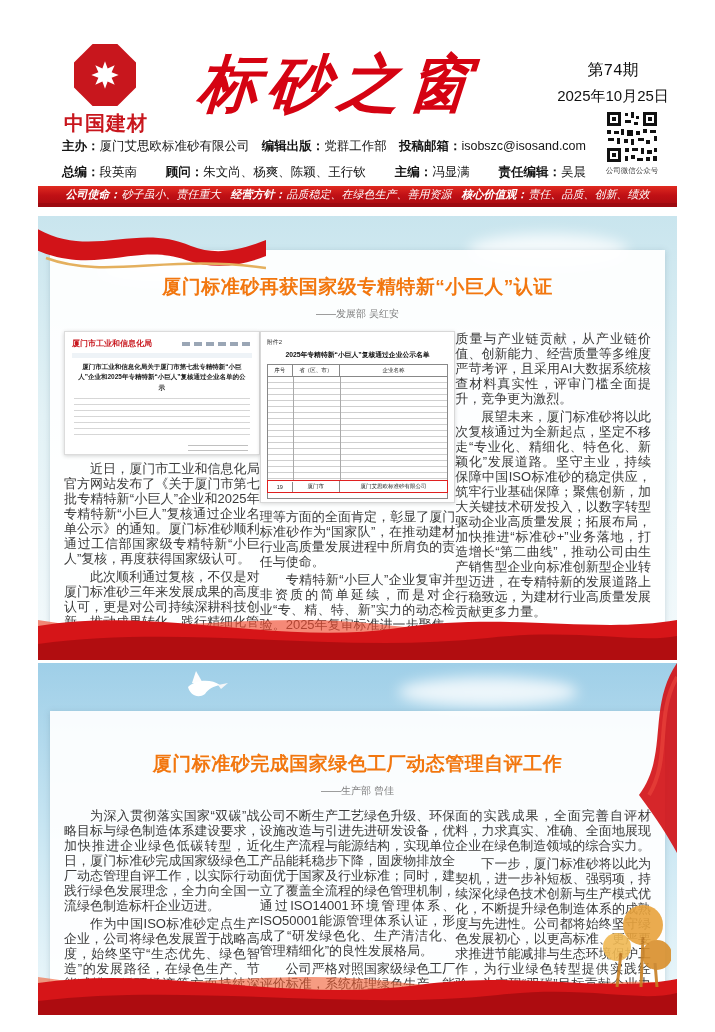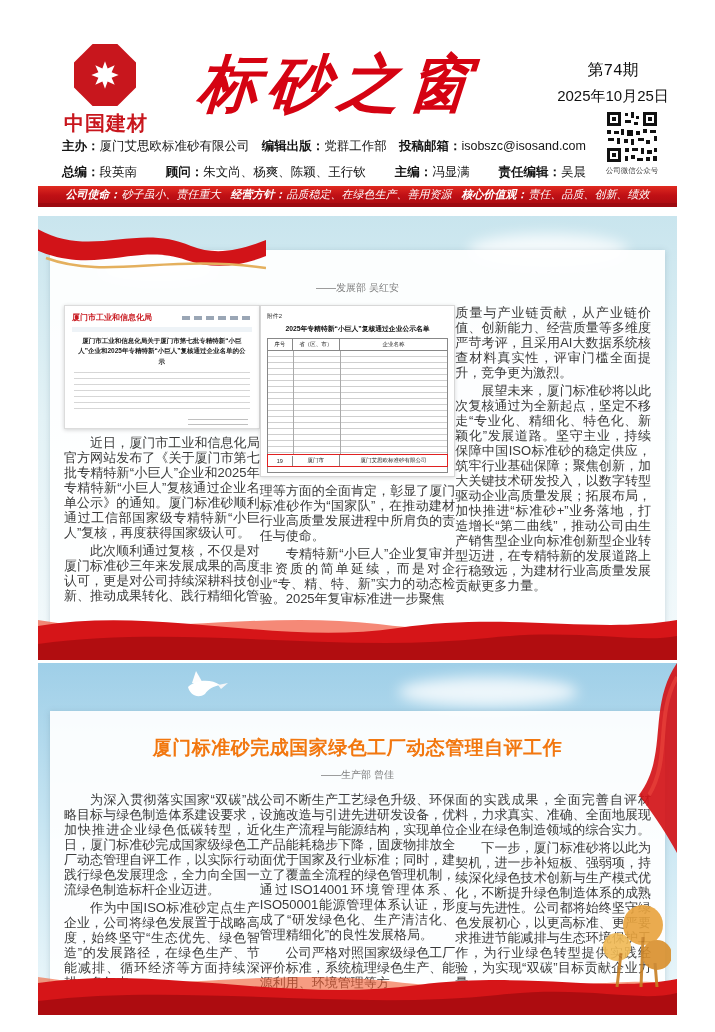--- a/index.html
+++ b/index.html
@@ -33,21 +33,21 @@
   .values-banner .seg { margin:0 5px; }
   .values-banner .seg b { font-weight:bold; margin-right:1px; }
 
   
   .section { position:absolute; left:38px; width:639px; overflow:hidden; }
   .section1 { top:216px; height:444px; background:linear-gradient(180deg,#c9e5ee 0%,#e3f2f6 45%,#f4fafc 100%); }
   .section2 { top:663px; height:352px; background:linear-gradient(180deg,#9fcfe8 0%,#cfe9f4 55%,#eef8fb 100%); }
   .cloud { position:absolute; background:rgba(255,255,255,.8); border-radius:50%; filter:blur(7px); }
   .card { position:absolute; left:12px; width:615px; background:rgba(255,255,255,.93); box-shadow:0 1px 6px rgba(80,110,130,.25); overflow:hidden; }
   .card1 { top:34px; height:394px; padding:24px 14px 8px; }
-  .card2 { top:48px; height:292px; padding:24px 14px 8px; }
+  .card2 { top:48px; height:292px; padding:40px 14px 8px; }
   .article-title { text-align:center; color:#f2770f; font-weight:bold; font-size:19px; letter-spacing:.5px; white-space:nowrap; }
   .byline { text-align:center; color:#808080; font-size:10px; margin-top:7px; }
   .cols { display:flex; margin-top:10px; }
   .col { flex:1; min-width:0; }
   .para { font-size:13px; line-height:15px; color:#3a3a3a; text-align:justify; margin-bottom:3px; }
   .indent { text-indent:2em; }
 
   
   .mock-web { background:#fff; border:1px solid #dcdcdc; box-shadow:0 1px 4px rgba(0,0,0,.18); height:124px; padding:6px 7px; margin-bottom:6px; overflow:hidden; }
   .mw-head { display:flex; align-items:center; justify-content:space-between; }
@@ -166,20 +166,21 @@
 
   <div class="section section1">
     <div class="cloud" style="left:430px;top:18px;width:160px;height:34px;"></div>
     <div class="cloud" style="left:60px;top:40px;width:120px;height:26px;"></div>
     <svg class="ribbon1" width="230" height="62" viewBox="0 0 230 62">
       <path d="M0,8 C55,40 100,2 155,26 C180,36 205,30 230,20 L230,36 C205,46 178,50 150,40 C100,22 60,56 0,30 Z" fill="#d21318"></path>
       <path d="M10,38 C70,60 130,34 230,48" stroke="#e4b05e" stroke-width="2.5" fill="none"></path>
     </svg>
 
     <div class="card card1">
+      <div class="article-title">厦门标准砂再获国家级专精特新“小巨人”认证</div>
       <div class="byline">——发展部 吴红安</div>
       <div class="cols">
 
         <div class="col">
           <div class="mock-web">
             <div class="mw-head">
               <span class="mw-site">厦门市工业和信息化局</span>
               <span class="mw-nav"></span>
             </div>
             <div class="mw-bar"></div>

